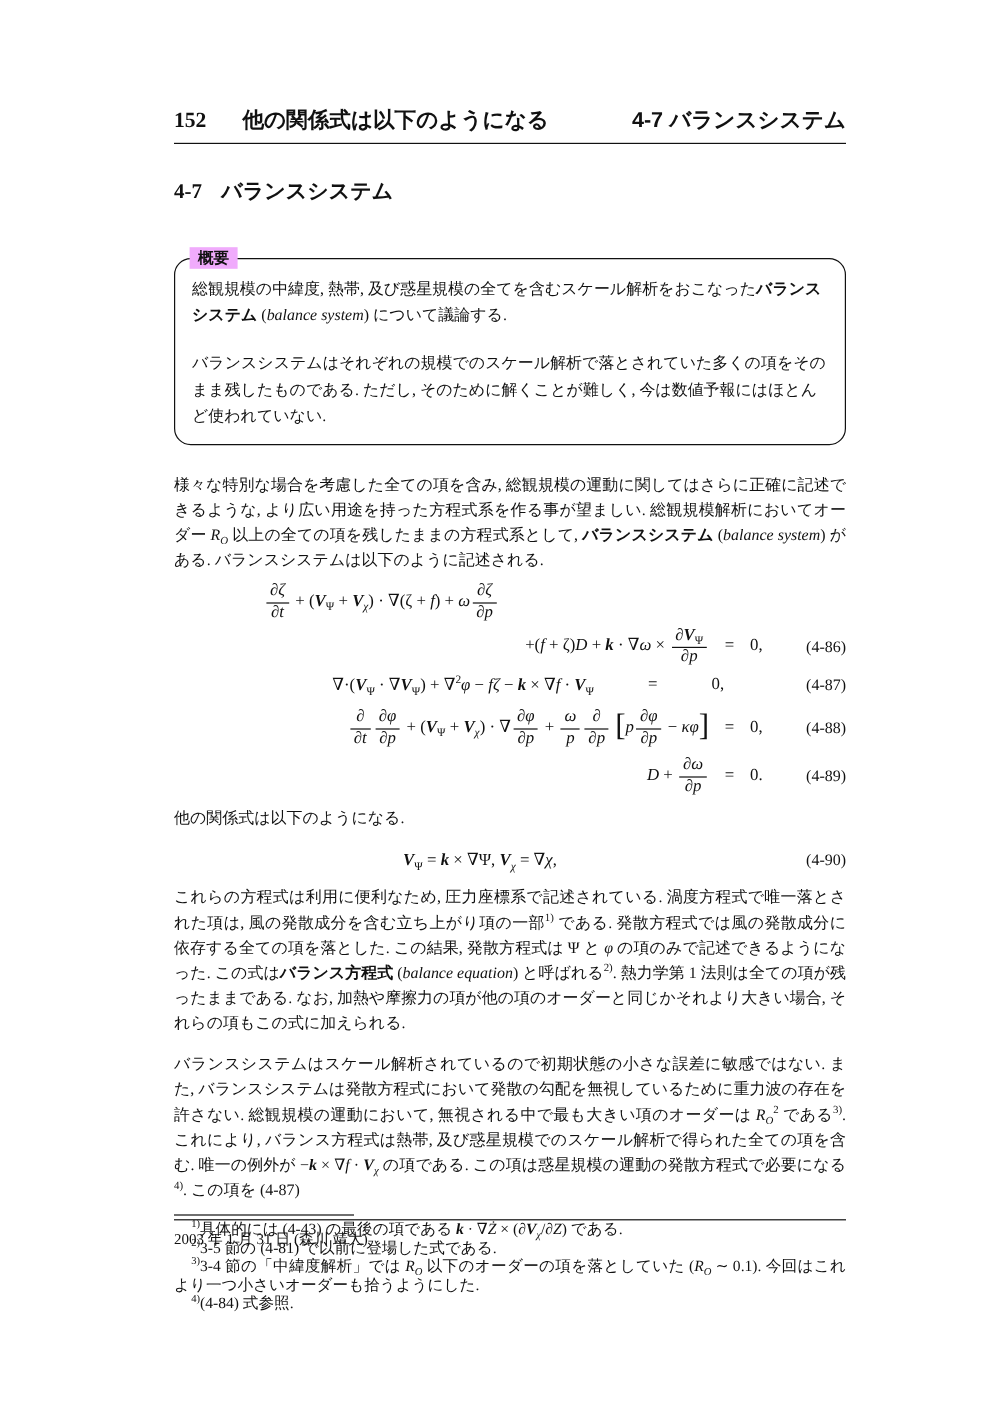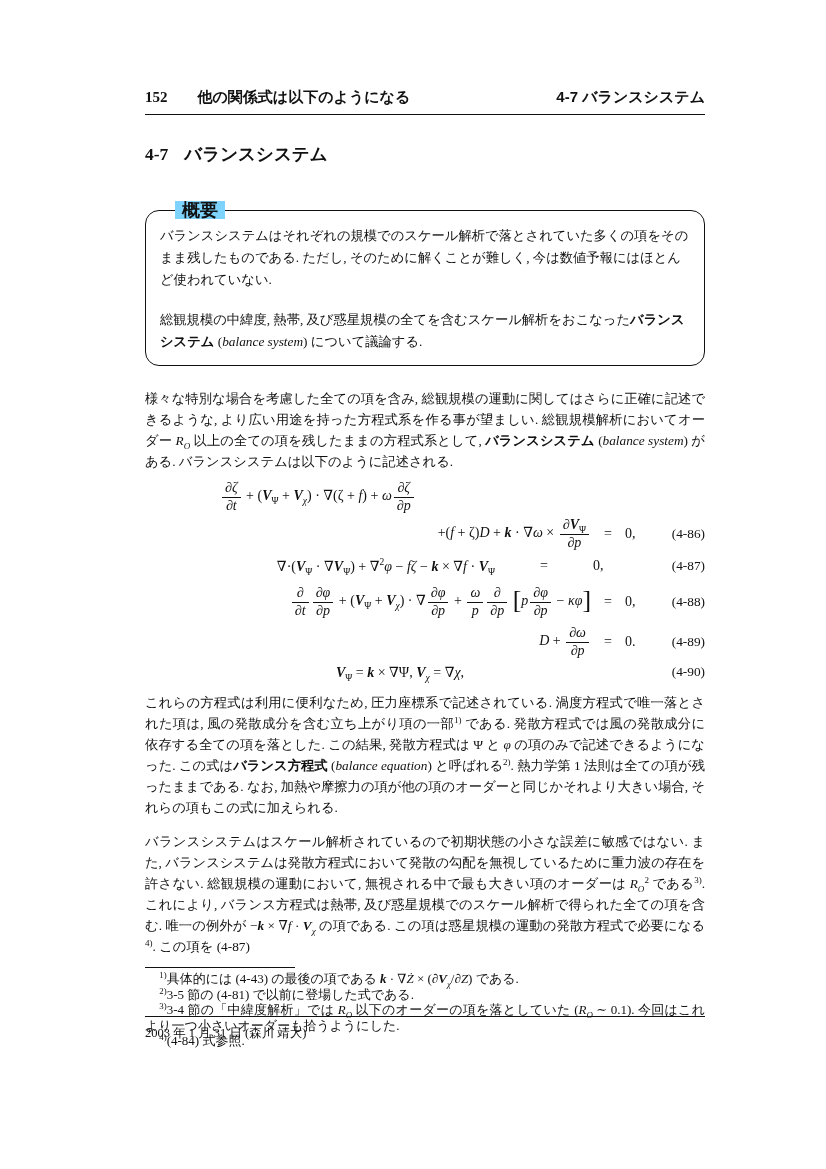--- a/index.html
+++ b/index.html
@@ -1,36 +1,36 @@
 <!DOCTYPE html>
 <html><head>
 <meta charset="utf-8">
 <style>
   html,body{margin:0;padding:0;background:#ffffff;}
   .page{position:relative;width:826px;height:1169px;background:#ffffff;color:#111;
         font-family:"Liberation Serif","DejaVu Serif",serif;overflow:hidden;}
   .col{position:absolute;left:145px;top:0;width:560px;}
 
   
-  .hdr{display:flex;align-items:baseline;margin-top:88px;font-size:15px;}
+  .hdr{display:flex;align-items:baseline;margin-top:88px;font-size:18px;}
   .hdr .pnum{font-weight:bold;font-family:"Liberation Serif","DejaVu Serif",serif;}
   .hdr .btitle{margin-left:30px;}
   .hdr .hsec{margin-left:auto;}
   .jb{font-family:"Liberation Sans","DejaVu Sans",sans-serif;font-weight:bold;}
   .hrule{border-top:1.5px solid #111;margin-top:7px;}
 
   
   .stitle{margin-top:27px;font-size:17.5px;font-weight:bold;}
   .stitle .snum{font-family:"Liberation Serif","DejaVu Serif",serif;margin-right:16px;}
 
   
   .obox{position:relative;margin-top:44px;border:1.6px solid #111;border-radius:14px;
         padding:14px 14px 12px 14px;font-size:13.3px;line-height:22px;}
-  .obox-label{position:absolute;top:-10px;left:29px;background:#7dd3fc;padding:0 7px;
-        font-size:18px;line-height:18px;}
+  .obox-label{position:absolute;top:-10px;left:12px;background:#f0abfc;padding:0 7px;
+        font-size:13px;line-height:18px;}
   .obox p{margin:0;}
   .obox p + p{margin-top:18px;}
 
   
   .para{margin:0;font-size:13.3px;line-height:21px;text-align:justify;}
   .p1{margin-top:22px;}
   .p2{margin-top:8px;}
   .p3{margin-top:13px;}
   .relintro{margin-top:6px;font-size:13.3px;line-height:21px;}
 
@@ -81,22 +81,22 @@
       <span class="hsec jb">4-7 バランスシステム</span>
     </div>
     <div class="hrule"></div>
 
     <div class="stitle">
       <span class="snum">4-7</span><span class="jb">バランスシステム</span>
     </div>
 
     <div class="obox">
       <span class="obox-label jb">概要</span>
+      <p><span>総観規模の中緯度, 熱帯, 及び惑星規模の全てを含むスケール解析をおこなった</span><span class="s-jb">バランスシステム</span><span> (</span><span class="s-i">balance system</span><span>) について議論する.</span></p>
       <p><span>バランスシステムはそれぞれの規模でのスケール解析で落とされていた多くの項をそのまま残したものである. ただし, そのために解くことが難しく, 今は数値予報にはほとんど使われていない.</span></p>
-      <p><span>総観規模の中緯度, 熱帯, 及び惑星規模の全てを含むスケール解析をおこなった</span><span class="s-jb">バランスシステム</span><span> (</span><span class="s-i">balance system</span><span>) について議論する.</span></p>
     </div>
 
     <p class="para p1"><span>様々な特別な場合を考慮した全ての項を含み, 総観規模の運動に関してはさらに正確に記述できるような, より広い用途を持った方程式系を作る事が望ましい. 総観規模解析においてオーダー </span><span class="s-i">R</span><span class="s-sub s-i">O</span><span> 以上の全ての項を残したままの方程式系として, </span><span class="s-jb">バランスシステム</span><span> (</span><span class="s-i">balance system</span><span>) がある. バランスシステムは以下のように記述される.</span></p>
 
     <div class="eq">
       <div class="eq-row r1">
         <span class="eq-lhs left"><span class="frac">
               <span class="num"><span class="s-i">∂ζ</span></span>
               <span class="den"><span class="s-i">∂t</span></span>
             </span><span> + (</span><span class="s-bi">V</span><span class="s-sub">Ψ</span><span> + </span><span class="s-bi">V</span><span class="s-sub s-i">χ</span><span>) · ∇(ζ + </span><span class="s-i">f</span><span>) + </span><span class="s-i">ω</span><span class="frac">
@@ -150,20 +150,21 @@
         <span class="eq-lhs"><span class="s-i">D</span><span> + </span><span class="frac">
               <span class="num"><span class="s-i">∂ω</span></span>
               <span class="den"><span class="s-i">∂p</span></span>
             </span></span>
         <span class="eq-rel">=</span>
         <span class="eq-rhs">0.</span>
         <span class="eq-num">(4-89)</span>
       </div>
     </div>
 
+    <p class="relintro">他の関係式は以下のようになる.</p>
 
     <div class="eq e90">
       <div class="eq-row r90">
         <span class="eq-center"><span class="s-bi">V</span><span class="s-sub">Ψ</span><span> = </span><span class="s-bi">k</span><span> × ∇Ψ,</span><span>  </span><span class="s-bi">V</span><span class="s-sub s-i">χ</span><span> = ∇</span><span class="s-i">χ</span><span>,</span></span>
         <span class="eq-num">(4-90)</span>
       </div>
     </div>
 
     <p class="para p2"><span>これらの方程式は利用に便利なため, 圧力座標系で記述されている. 渦度方程式で唯一落とされた項は, 風の発散成分を含む立ち上がり項の一部</span><span class="s-sup">1)</span><span> である. 発散方程式では風の発散成分に依存する全ての項を落とした. この結果, 発散方程式は Ψ と </span><span class="s-i">φ</span><span> の項のみで記述できるようになった. この式は</span><span class="s-jb">バランス方程式</span><span> (</span><span class="s-i">balance equation</span><span>) と呼ばれる</span><span class="s-sup">2)</span><span>. 熱力学第 1 法則は全ての項が残ったままである. なお, 加熱や摩擦力の項が他の項のオーダーと同じかそれより大きい場合, それらの項もこの式に加えられる.</span></p>
     <p class="para p3"><span>バランスシステムはスケール解析されているので初期状態の小さな誤差に敏感ではない. また, バランスシステムは発散方程式において発散の勾配を無視しているために重力波の存在を許さない. 総観規模の運動において, 無視される中で最も大きい項のオーダーは </span><span class="s-i">R</span><span class="s-sub s-i">O</span><span class="s-sup">2</span><span> である</span><span class="s-sup">3)</span><span>. これにより, バランス方程式は熱帯, 及び惑星規模でのスケール解析で得られた全ての項を含む. 唯一の例外が −</span><span class="s-bi">k</span><span> × ∇</span><span class="s-i">f</span><span> · </span><span class="s-bi">V</span><span class="s-sub s-i">χ</span><span> の項である. この項は惑星規模の運動の発散方程式で必要になる</span><span class="s-sup">4)</span><span>. この項を (4-87)</span></p>

